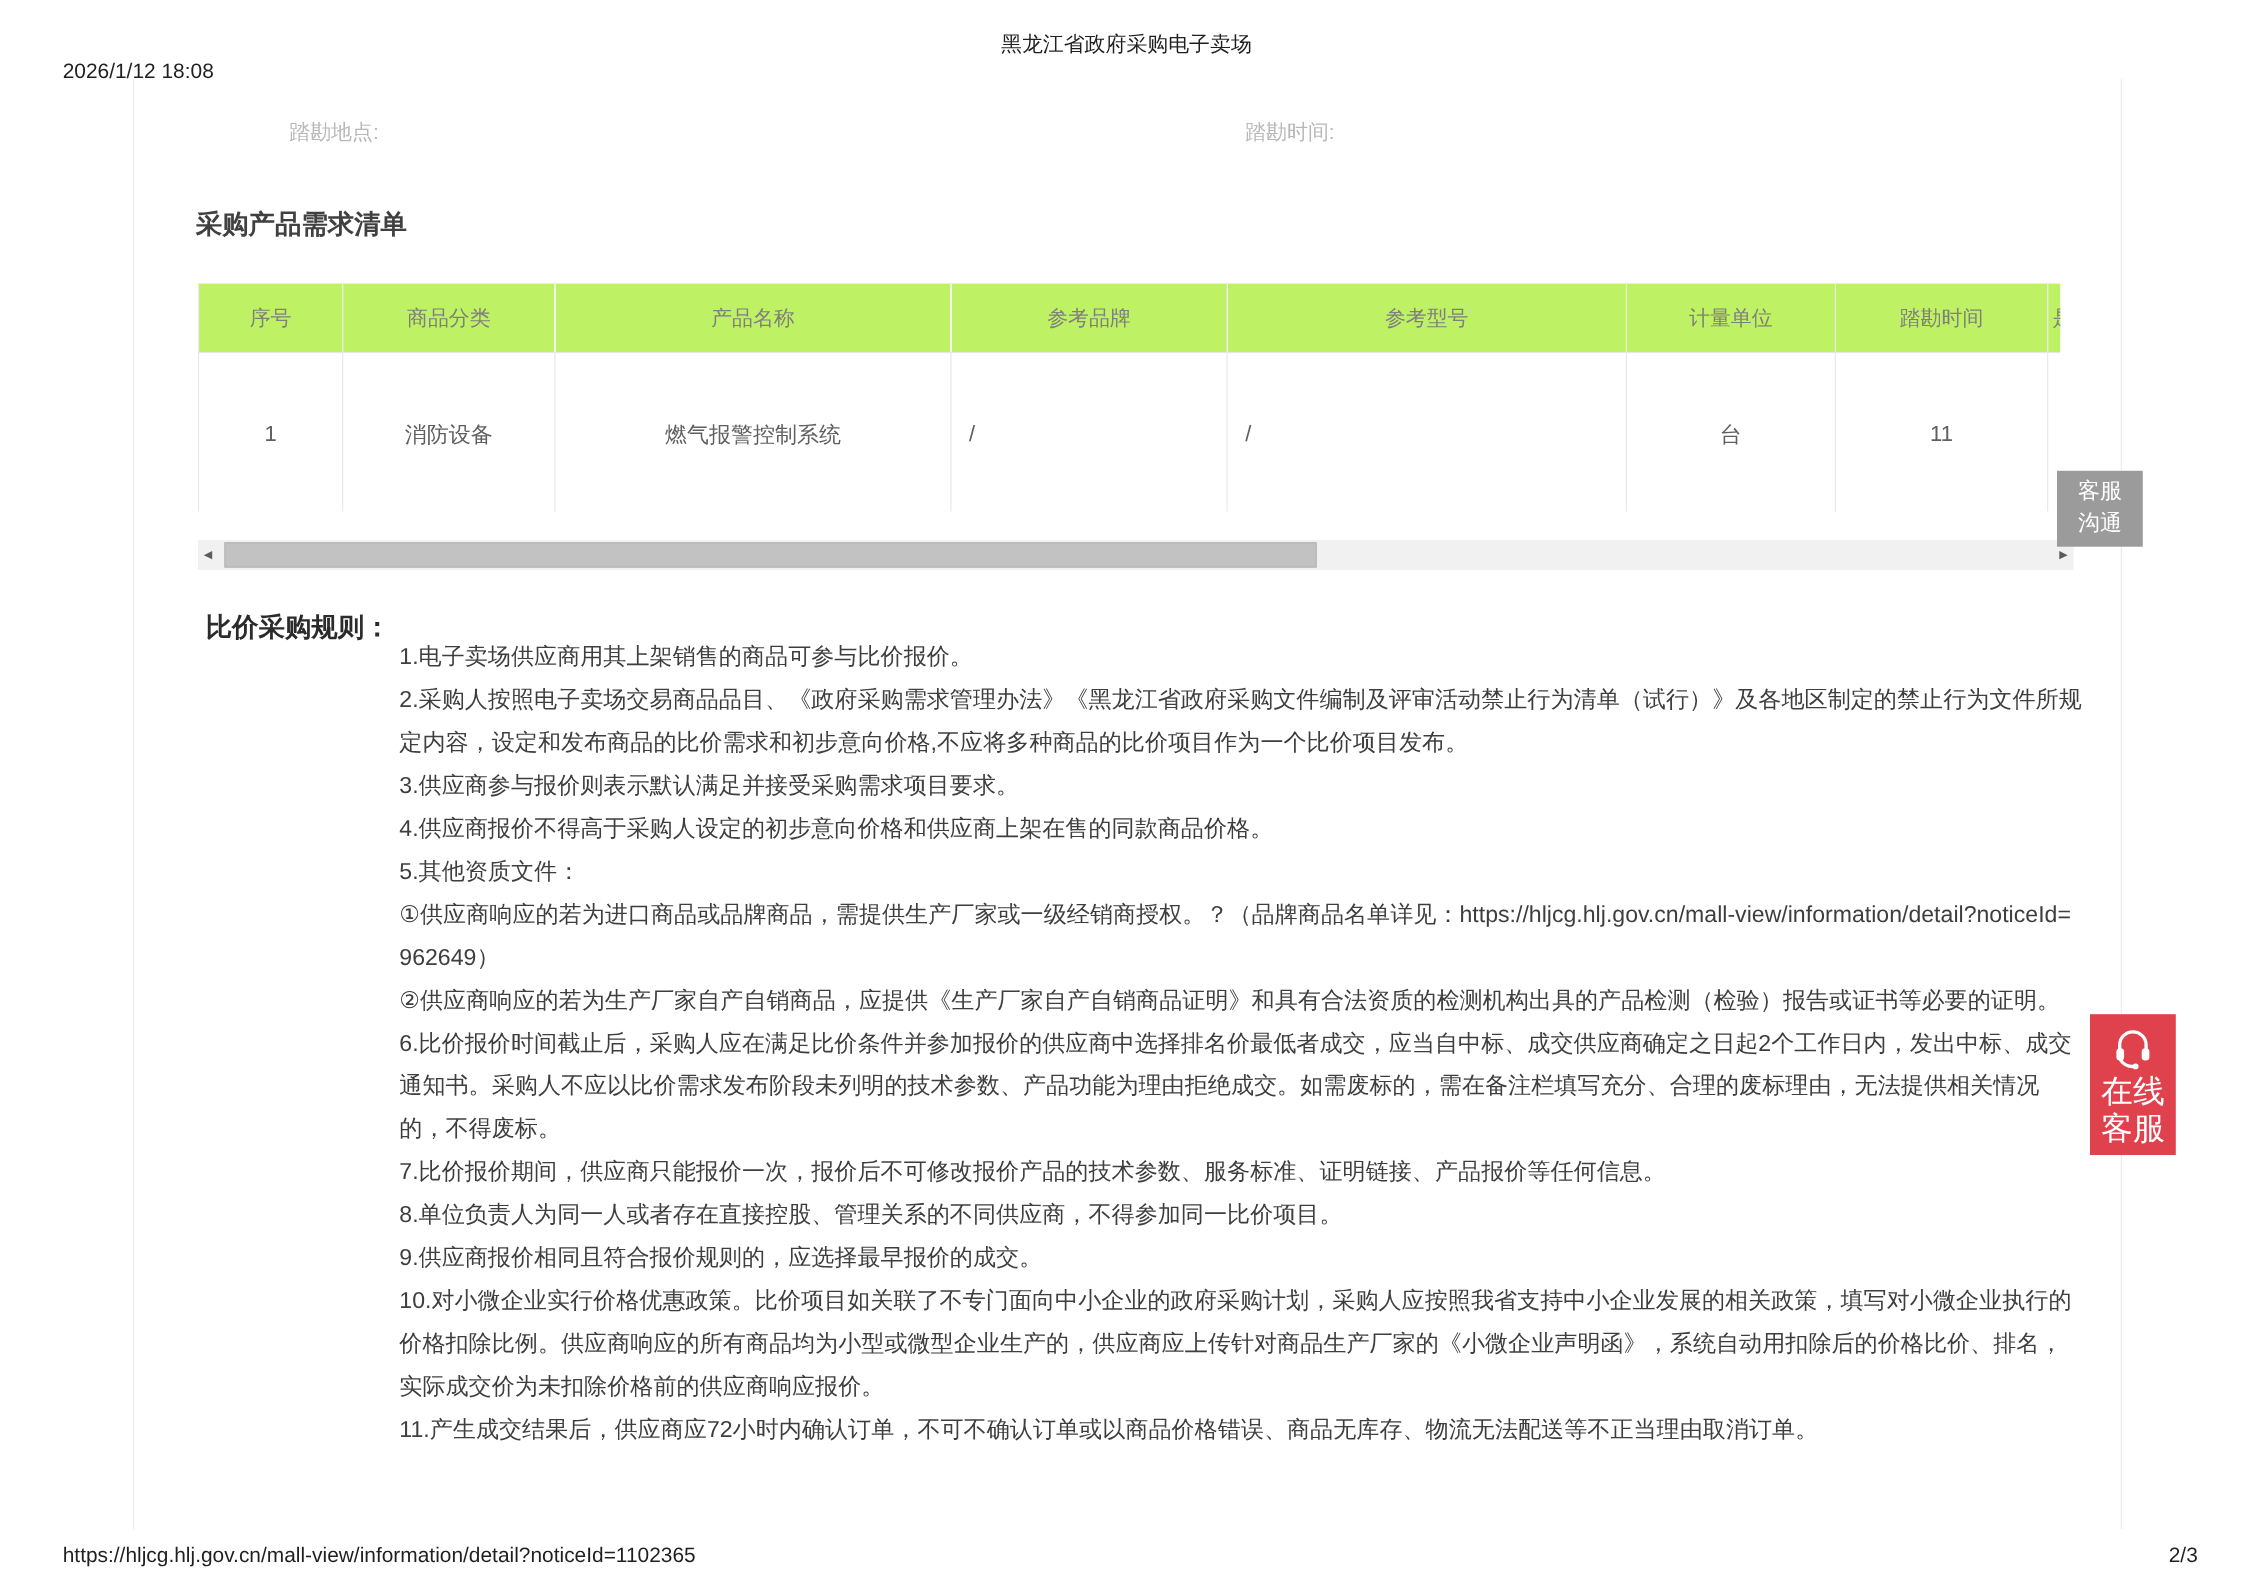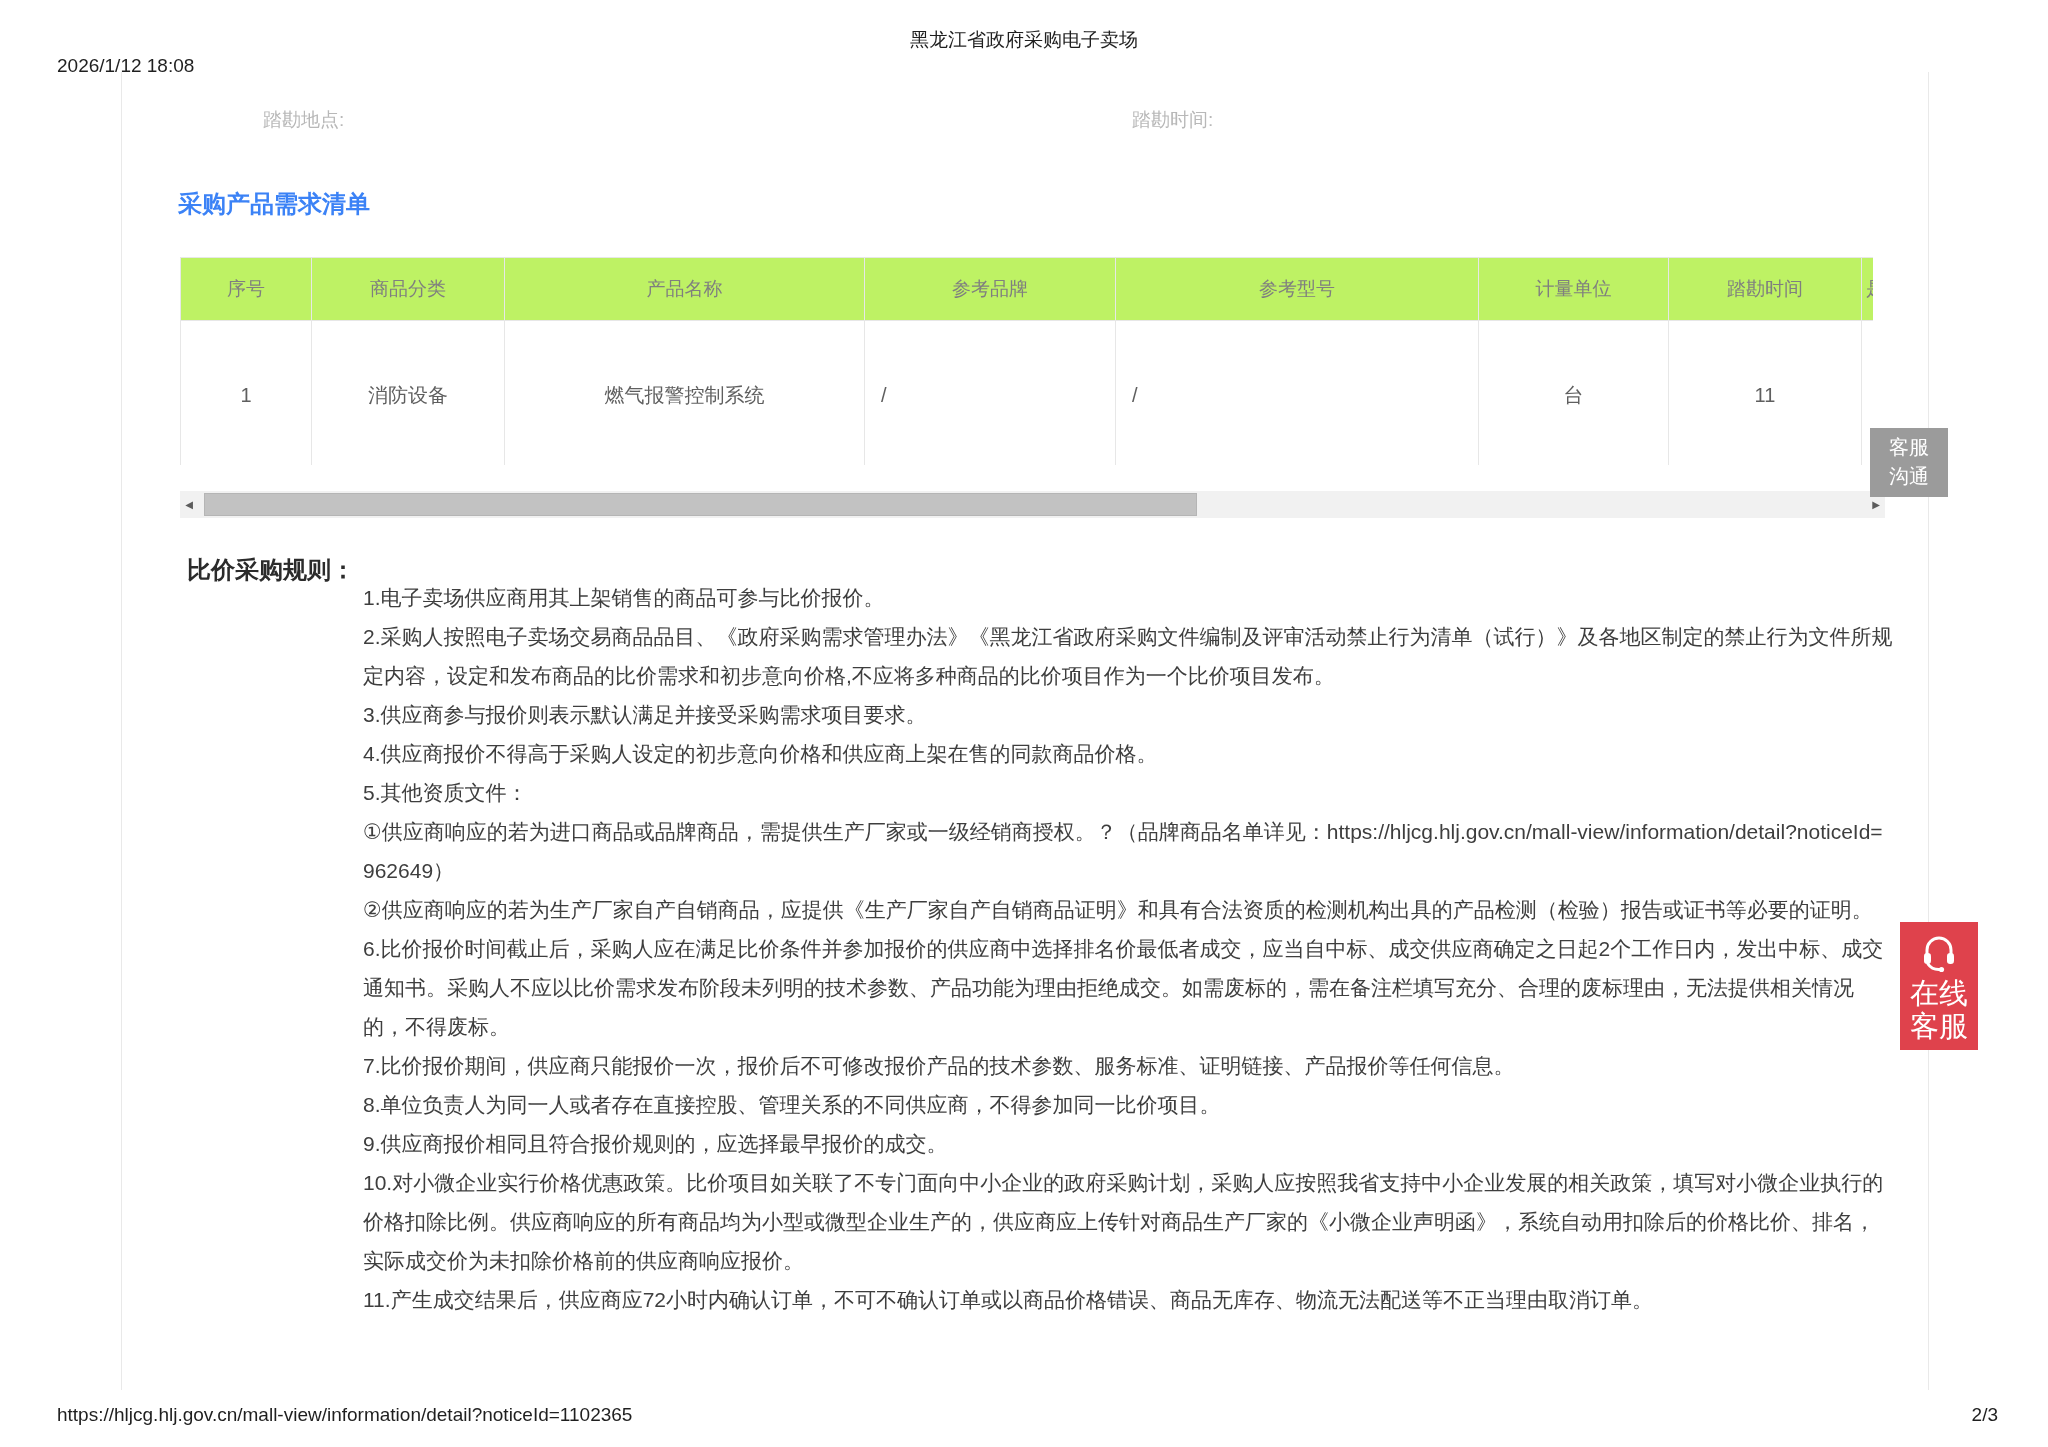--- a/index.html
+++ b/index.html
@@ -15,21 +15,21 @@
   .footer-url{position:absolute;left:57px;top:1404px;font-size:19px;color:#1f1f1f;}
   .footer-page{position:absolute;right:50px;top:1404px;font-size:19px;color:#1f1f1f;}
   
   .vline{position:absolute;top:72px;width:1px;height:1318px;background:#e9e9e9;}
   .vl-left{left:121px;}
   .vl-right{left:1928px;}
   
   .survey-loc{position:absolute;left:263px;top:107px;font-size:19px;color:#b8b8b8;}
   .survey-time{position:absolute;left:1110px;top:107px;font-size:19px;color:#b8b8b8;margin-left:22px;}
   
-  .section-heading{position:absolute;left:178px;top:188px;margin:0;font-size:24px;font-weight:bold;color:#3b82f6;}
+  .section-heading{position:absolute;left:178px;top:188px;margin:0;font-size:24px;font-weight:bold;color:#404040;}
   
   .table-clip{position:absolute;left:180px;top:257px;width:1693px;height:208px;overflow:hidden;}
   table.req{border-collapse:collapse;table-layout:fixed;width:1821px;}
   table.req th,table.req td{border:1px solid #e7e7e7;text-align:center;overflow:hidden;white-space:nowrap;}
   table.req th{height:60px;background:#bef264;font-weight:normal;font-size:19px;color:#7f7f7f;}
   table.req td{height:146px;background:#fff;font-size:20px;color:#5f5f5f;}
   table.req td.al{text-align:left;padding-left:16px;}
   table.req th.clip{ text-align:left;padding-left:4px;}
   
   .hscroll{position:absolute;left:180px;top:491px;width:1705px;height:27px;background:#f1f1f1;}

